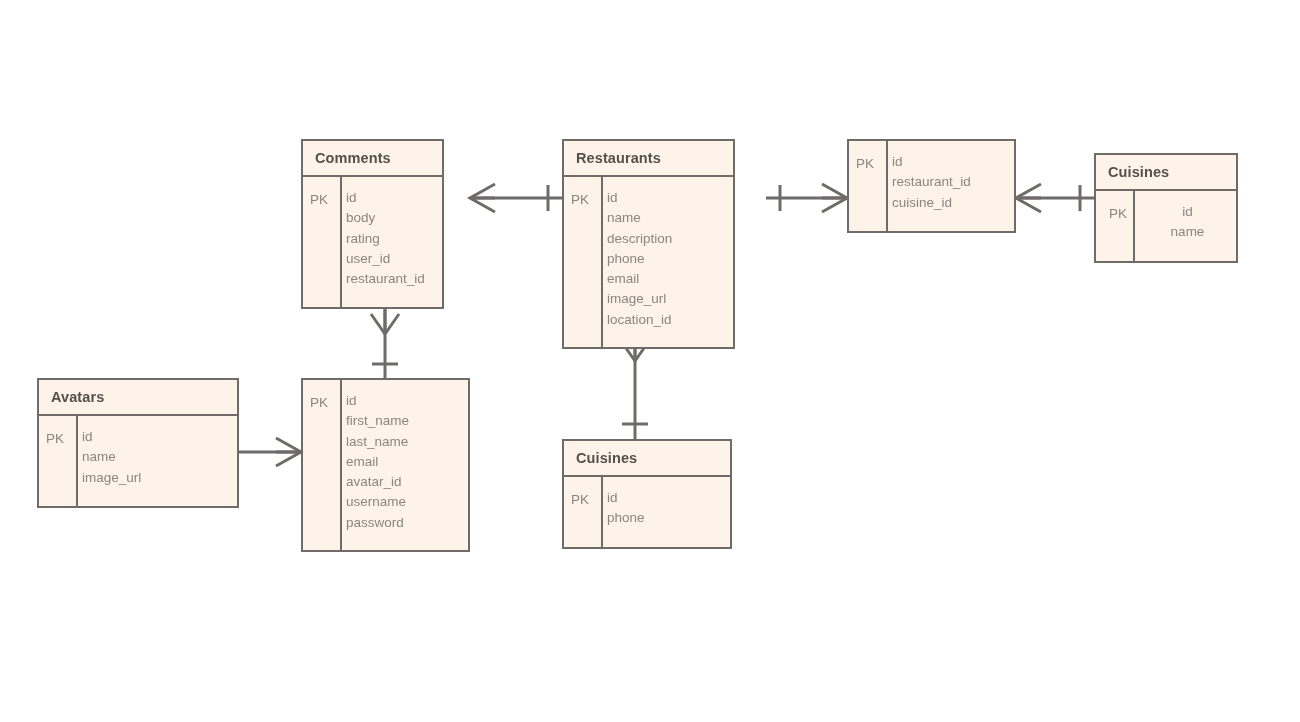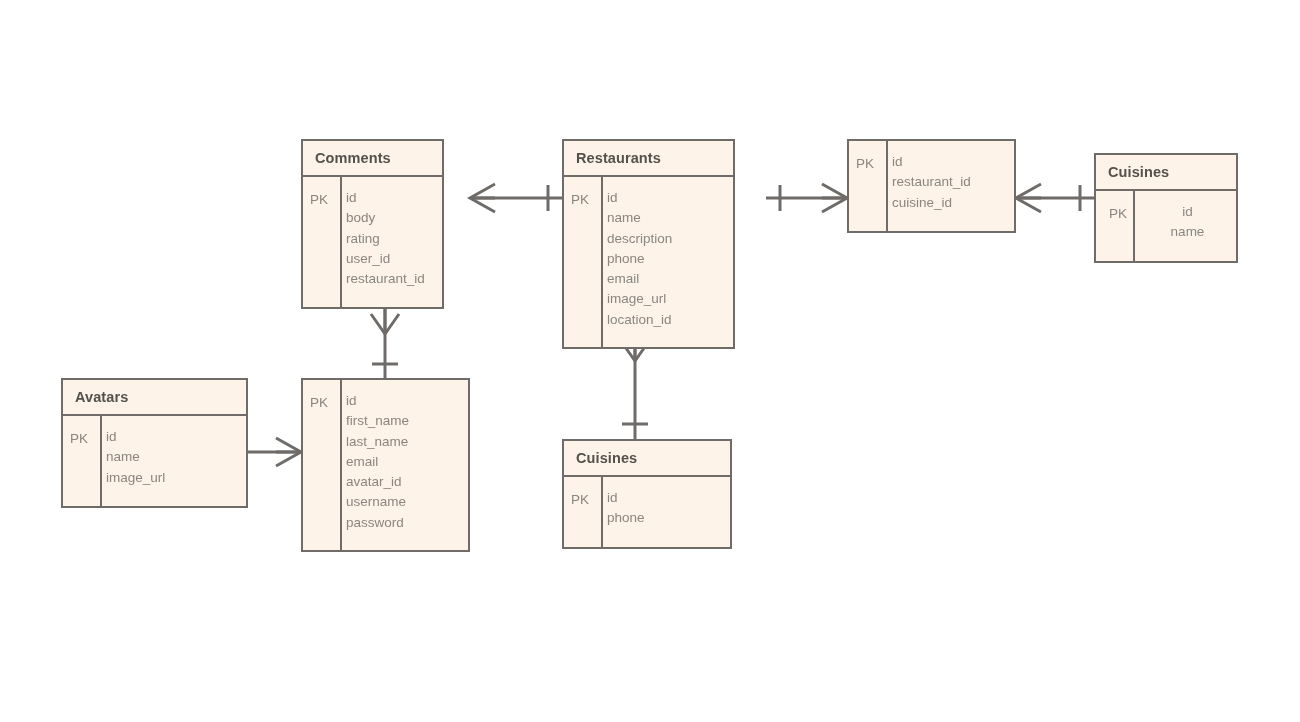--- a/index.html
+++ b/index.html
@@ -194,21 +194,21 @@
       <div class="key-col">
         <div class="key-label">PK</div>
       </div>
       <div class="fields-col">
         <div class="field">id</div>
         <div class="field">name</div>
       </div>
     </div>
   </div>
 
-  <div class="entity" style="left:37px; top:378px; width:187px;margin-left:24px;">
+  <div class="entity" style="left:37px; top:378px; width:202px;">
     <div class="entity-header">
       <span class="entity-title">Avatars</span>
     </div>
     <div class="entity-body" style="height:90px;">
       <div class="key-col">
         <div class="key-label">PK</div>
       </div>
       <div class="fields-col">
         <div class="field">id</div>
         <div class="field">name</div>

